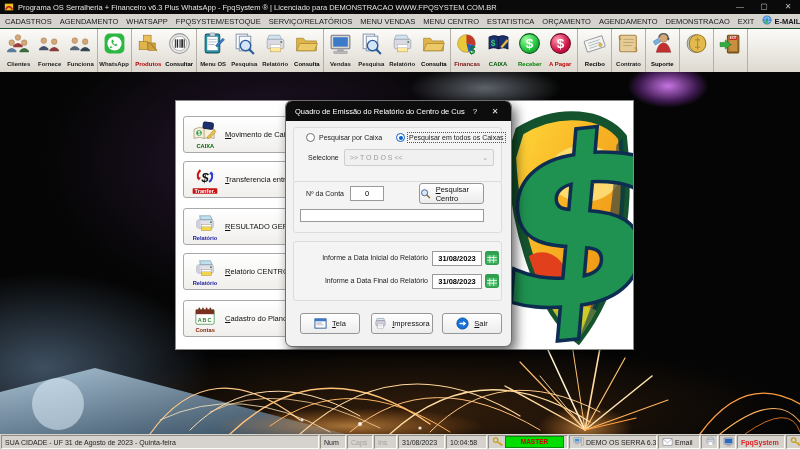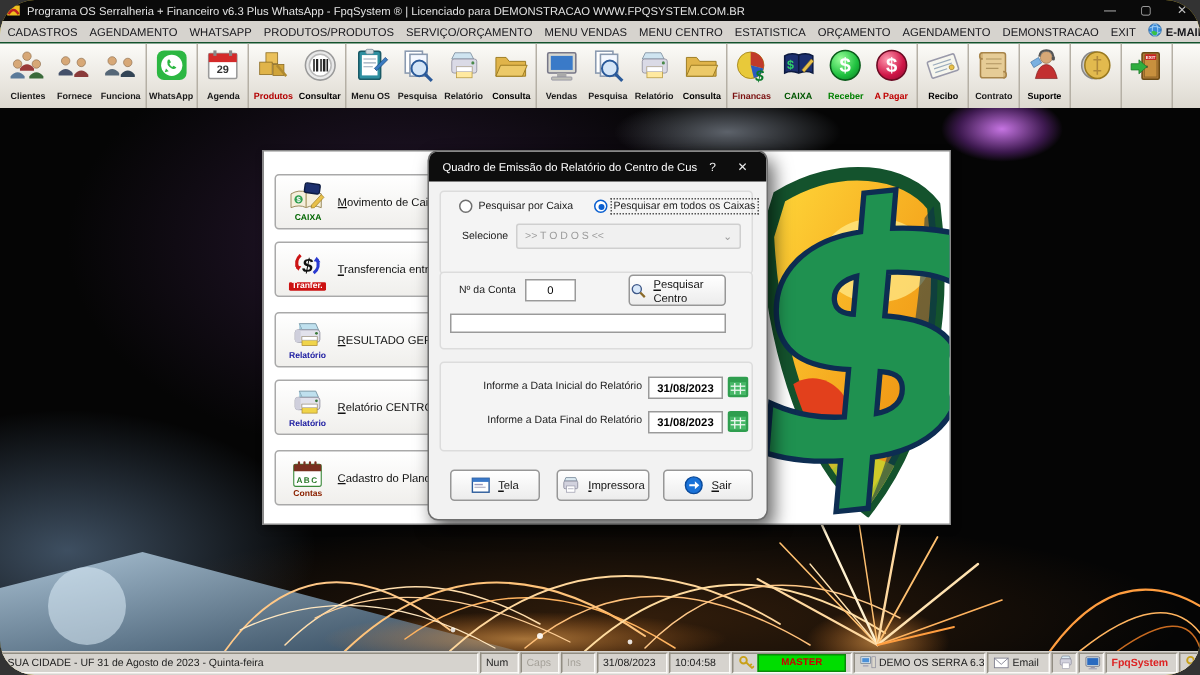--- a/index.html
+++ b/index.html
@@ -1,17 +1,17 @@
 <!DOCTYPE html>
 <html><head>
 <meta charset="utf-8">
 <style>
   html,body{margin:0;padding:0;background:#333;}
   #screen{position:relative;width:800px;height:450px;overflow:hidden;
-    font-family:"Liberation Sans",sans-serif;background:#fde047;user-select:none;border-radius:23px;}
+    font-family:"Liberation Sans",sans-serif;background:#fde047;user-select:none;}
   
   .titlebar{position:absolute;top:0;left:0;right:0;height:14px;background:#0a0a0a;
     color:#e3e3e3;display:flex;align-items:center;font-size:7.5px;padding-left:4px;gap:4px;white-space:nowrap;}
   .titlebar .app-icon{width:10px;height:10px;flex:0 0 auto;}
   .win-controls{margin-left:auto;display:flex;}
   .win-btn{width:24px;text-align:center;color:#c0c0c0;font-size:8px;line-height:14px;}
   
   .menubar{position:absolute;top:14px;left:0;right:0;height:14px;background:#d6d3ce;
     border-bottom:2px solid #14532d;display:flex;align-items:center;font-size:7.5px;
     color:#15151a;padding-left:5px;gap:8px;white-space:nowrap;}
@@ -109,24 +109,24 @@
       <span class="menu-item">
         <span>CADASTROS</span>
       </span>
       <span class="menu-item">
         <span>AGENDAMENTO</span>
       </span>
       <span class="menu-item">
         <span>WHATSAPP</span>
       </span>
       <span class="menu-item">
-        <span>PRODUTOS/PRODUTOS</span>
-      </span>
-      <span class="menu-item">
-        <span>SERVIÇO/ORÇAMENTO</span>
+        <span>FPQSYSTEM/ESTOQUE</span>
+      </span>
+      <span class="menu-item">
+        <span>SERVIÇO/RELATÓRIOS</span>
       </span>
       <span class="menu-item">
         <span>MENU VENDAS</span>
       </span>
       <span class="menu-item">
         <span>MENU CENTRO</span>
       </span>
       <span class="menu-item">
         <span>ESTATISTICA</span>
       </span>
@@ -201,32 +201,20 @@
       </div>
       <div class="tb-group">
         <div class="tb-btn">
           <span><svg viewBox="0 0 24 24">
               <rect x="2.5" y="2.5" width="19" height="19" rx="4.5" fill="#2cb742"></rect>
               <circle cx="12" cy="12" r="6.8" fill="#fff"></circle>
               <path d="M9.5,8.5 q-1.5,3.5 2.5,5.5 q2,1 3,-0.5 l-1.8,-1.2 -1,0.8 q-1.5,-1 -1.7,-2.2 l1,-0.8 -1,-1.8 z" fill="#2cb742"></path>
               <path d="M7.5,16.5 l0.8,-2.4 1.8,1.7 z" fill="#2cb742"></path>
             </svg></span>
           <span class="tb-label" style="color: rgb(26, 26, 26);">WhatsApp</span>
-        </div>
-      </div>
-      <div class="tb-group">
-        <div class="tb-btn">
-          <span><svg viewBox="0 0 24 24">
-              <rect x="3" y="4.5" width="18" height="16" rx="1" fill="#fff" stroke="#9a9a9a"></rect>
-              <rect x="3" y="4.5" width="18" height="5.5" fill="#d42a2a"></rect>
-              <rect x="6" y="2.5" width="2" height="3.5" fill="#888"></rect>
-              <rect x="16" y="2.5" width="2" height="3.5" fill="#888"></rect>
-              <text x="12" y="17" font-size="7" text-anchor="middle" fill="#333" font-weight="bold">29</text>
-            </svg></span>
-          <span class="tb-label" style="color: rgb(26, 26, 26);">Agenda</span>
         </div>
       </div>
       <div class="tb-group">
         <div class="tb-btn">
           <span><svg viewBox="0 0 24 24">
               <g stroke="#8a6a20" stroke-width=".5">
                 <rect x="7" y="4" width="7.5" height="7" fill="#eac05a"></rect>
                 <rect x="3" y="10" width="8" height="8" fill="#e0b44a"></rect>
                 <rect x="11.5" y="11.5" width="7" height="7" fill="#d0a43a"></rect>
               </g>

